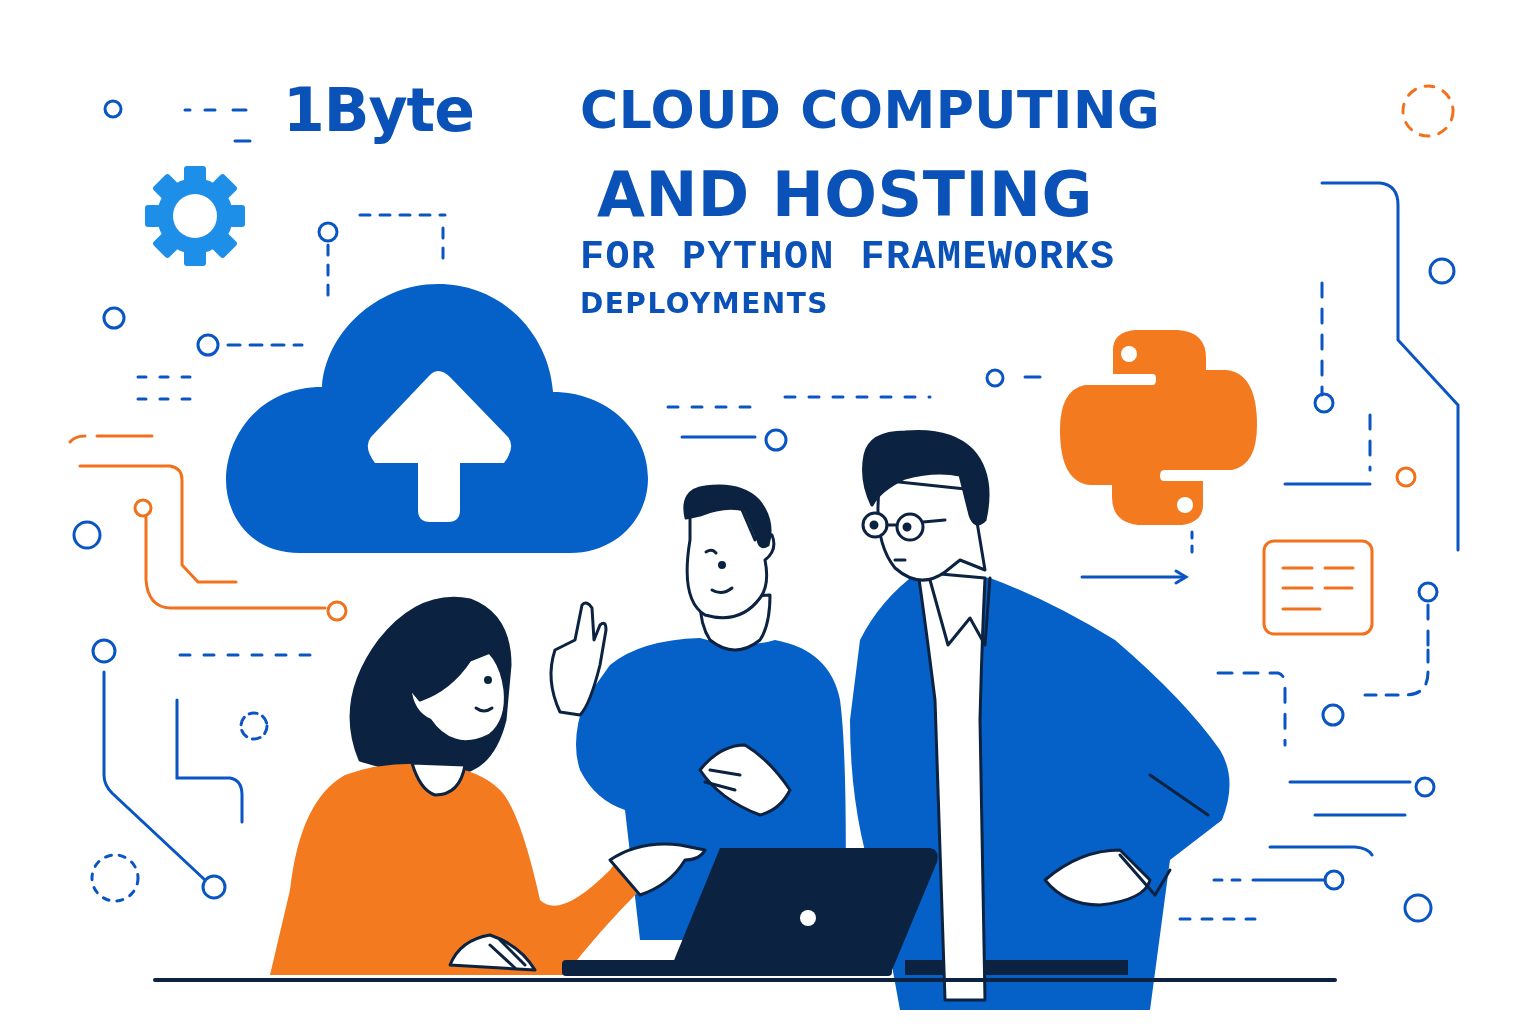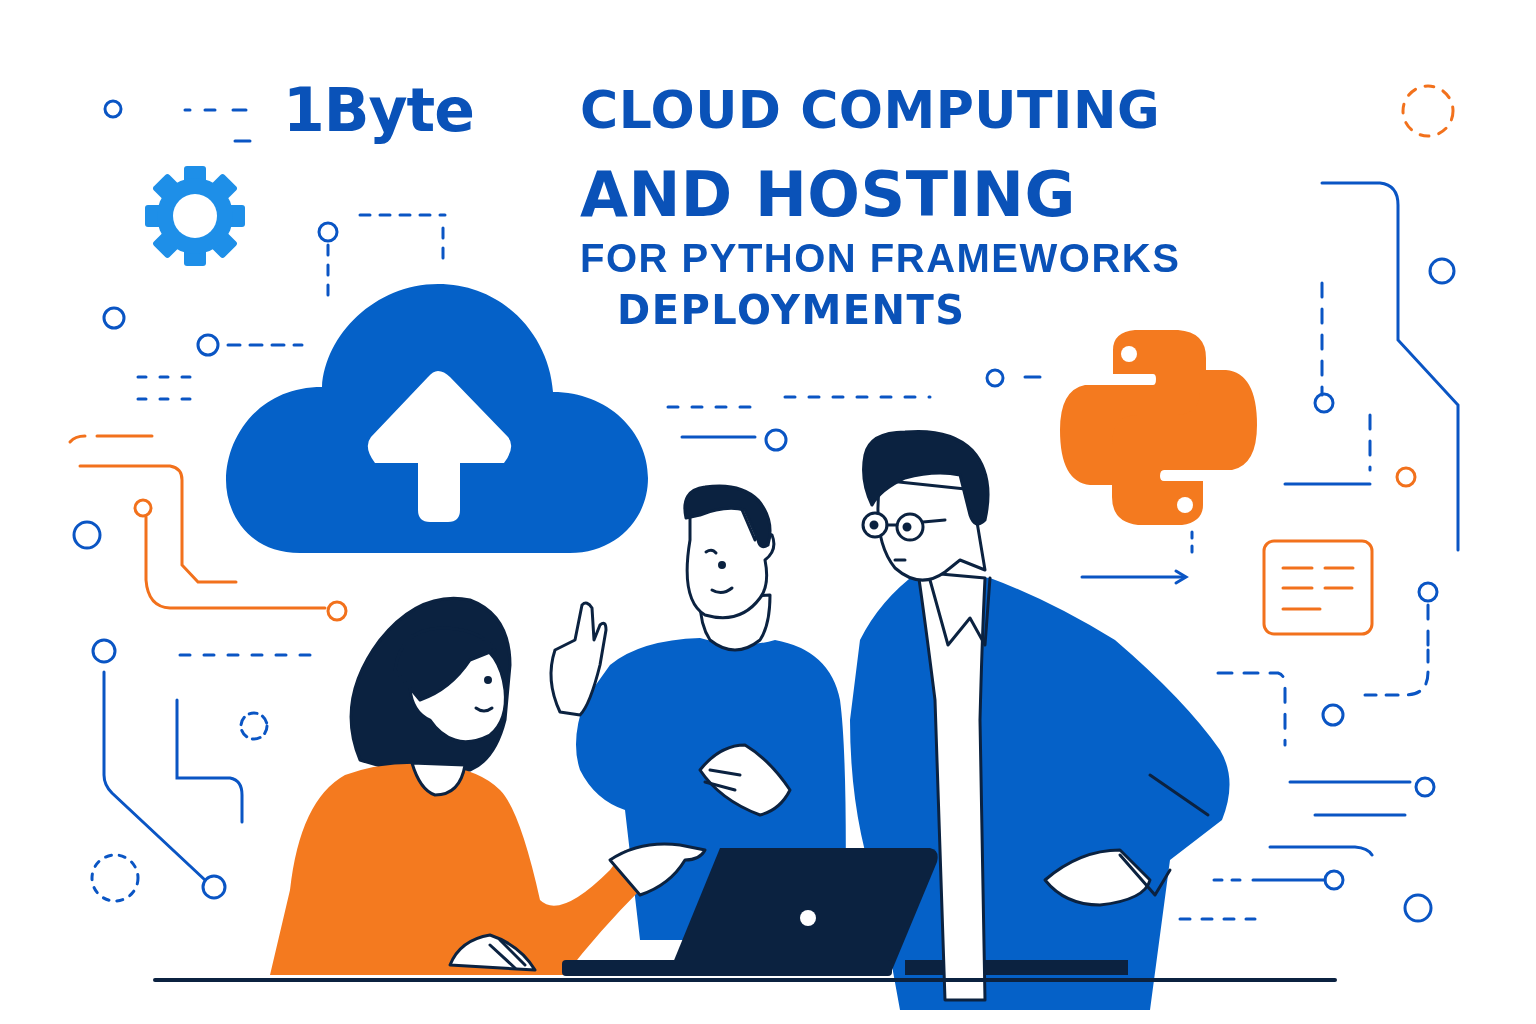--- a/index.html
+++ b/index.html
@@ -1,23 +1,23 @@
 <!DOCTYPE html>
 <html><head>
 <meta charset="utf-8">
 <style>
   html, body { margin: 0; padding: 0; background: #ffffff; }
   body { width: 1536px; height: 1024px; position: relative; overflow: hidden; font-family: "DejaVu Sans", "Liberation Sans", sans-serif; }
   .stage { position: absolute; left: 0; top: 0; width: 1536px; height: 1024px; }
   .logo { position: absolute; left: 283px; top: 80px; font-size: 60px; font-weight: bold; color: #0a52b8; letter-spacing: -1px; line-height: 1; }
   .headline { position: absolute; left: 580px; top: 84px; color: #0a52b8; font-weight: bold; line-height: 1; }
   .headline .l1 { font-size: 52px; letter-spacing: 0.5px; height: 80px; }
-  .headline .l2 { font-size: 62px; letter-spacing: 0.5px; height: 74px; }
-  .headline .l3 { font-size: 40px; letter-spacing: 1.5px; height: 52px; font-family: Liberation Sans, sans-serif; }
-  .headline .l4 { font-size: 40px; letter-spacing: 1.5px; height: 50px; margin-left: 37px; }
+  .headline .l2 { font-size: 62px; letter-spacing: 0.5px; height: 74px; margin-left: 17px; }
+  .headline .l3 { font-size: 40px; letter-spacing: 1.5px; height: 52px; font-family: Liberation Mono, monospace; }
+  .headline .l4 { font-size: 28px; letter-spacing: 1.5px; height: 50px; }
   svg { position: absolute; left: 0; top: 0; }
 </style>
 </head>
 <body>
 
 <div class="stage">
 
   <svg width="1536" height="1024" fill="none" stroke-linecap="round">
     <g stroke="#0a55c4" stroke-width="3">
 

